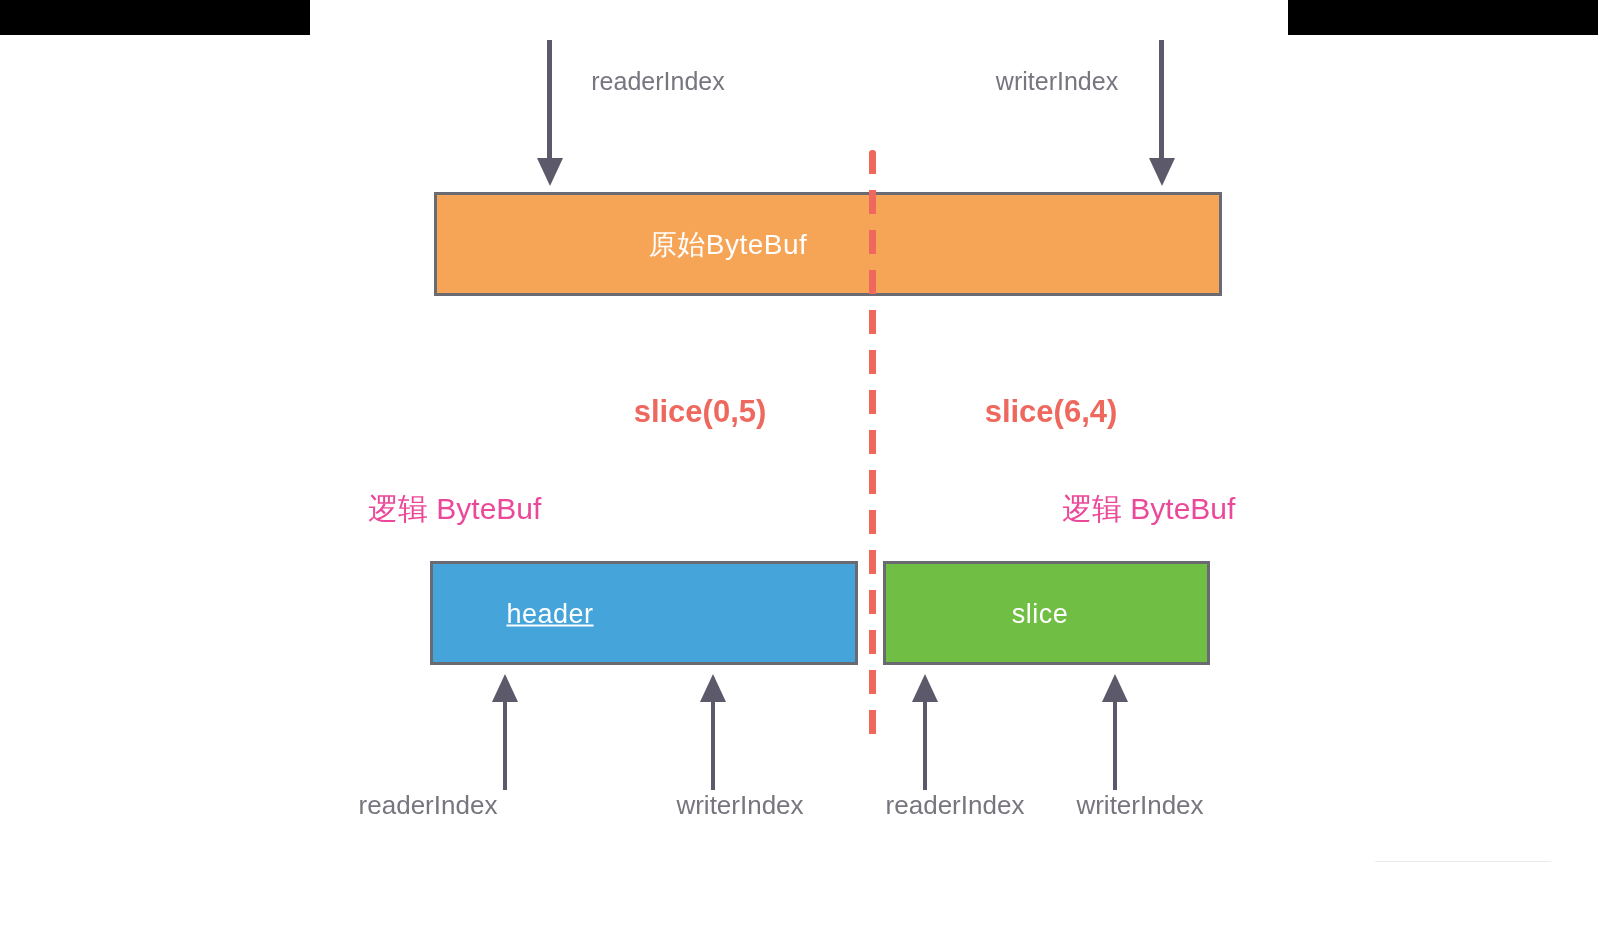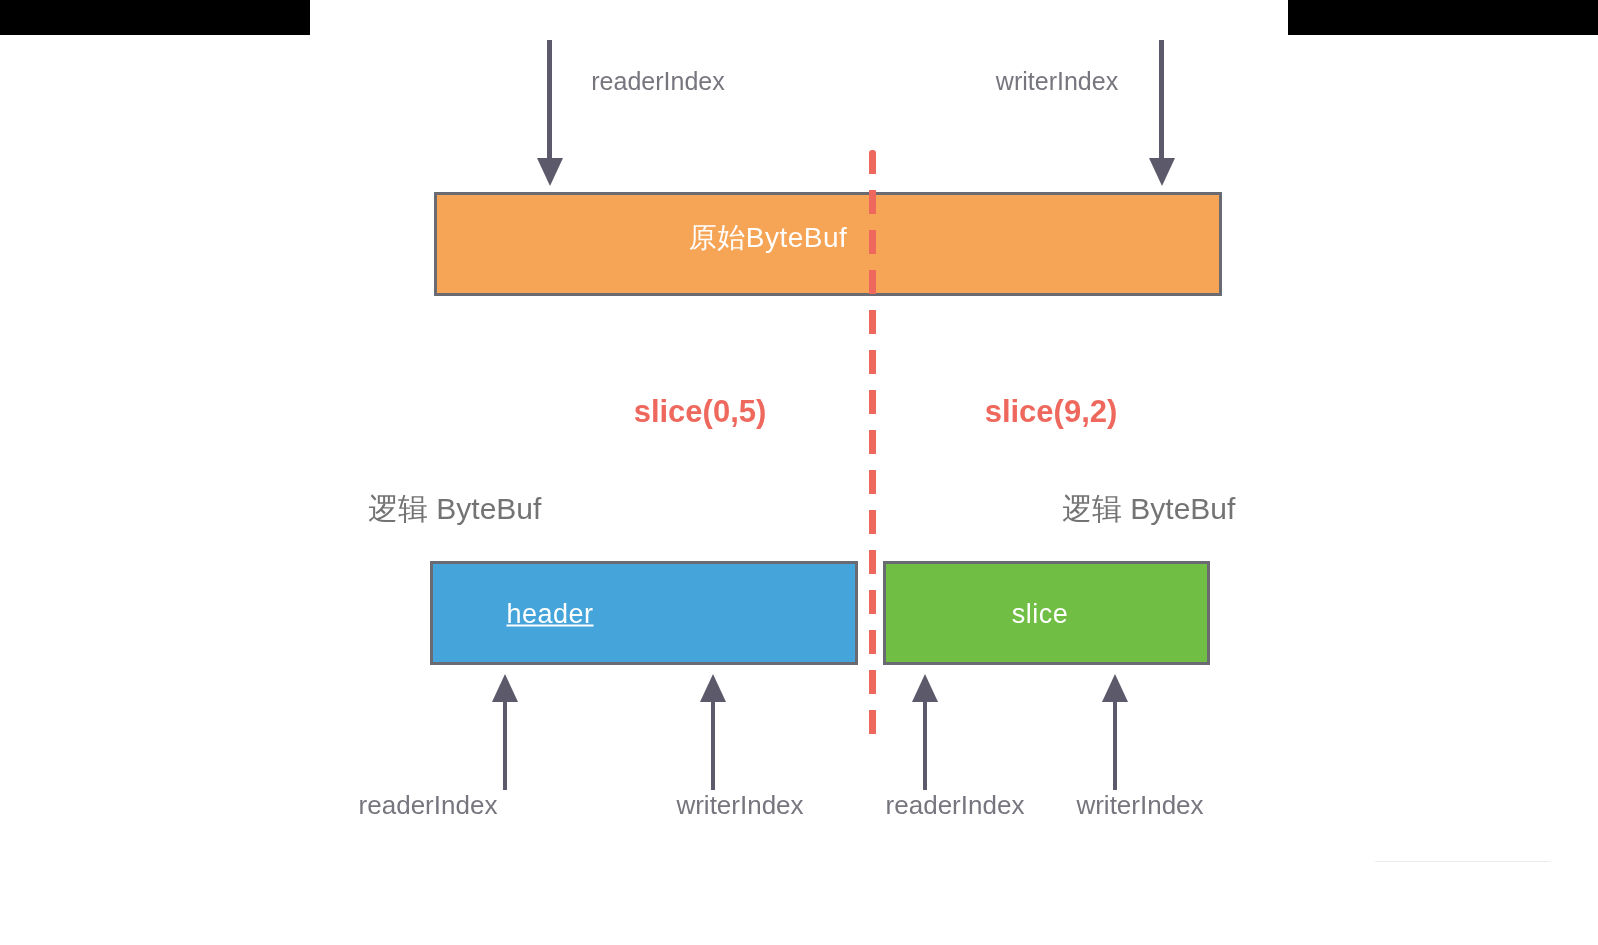--- a/index.html
+++ b/index.html
@@ -25,39 +25,39 @@
 
   .box-label {
     position: absolute;
     transform: translate(-50%, -50%);
     color: #ffffff;
     font-size: 28px;
     font-weight: 500;
     white-space: nowrap;
     letter-spacing: 0.5px;
   }
-  #original-box-label { left: 728px;  top: 238px; margin-left: 40px; }
+  #original-box-label { left: 728px;  top: 245px; }
   #header-box-label   { left: 550px;  top: 614px; font-size: 27px; text-decoration: underline; }
   #body-box-label     { left: 1040px; top: 614px; font-size: 27px; }
 
   
   .gray-label {
     position: absolute;
     transform: translateX(-50%);
     color: #77757E;
     font-size: 25px;
     font-weight: 500;
     white-space: nowrap;
   }
   #top-reader-label { left: 658px;  top: 67px; }
   #top-writer-label { left: 1057px; top: 67px; }
 
   .logical-label {
     position: absolute;
-    color: #737373;
+    color: #ec4899;
     font-size: 30px;
     font-weight: 500;
     white-space: nowrap;
   }
   #logical-left-label  { left: 368px;  top: 489px; }
   #logical-right-label { left: 1062px; top: 489px; }
 
   .slice-label {
     position: absolute;
     transform: translateX(-50%);
@@ -160,21 +160,21 @@
     <div class="arrow-shaft" id="arrow-top-writer-shaft"></div>
     <div class="head-down" id="arrow-top-writer-head"></div>
   </div>
 
   <div class="buf-box" id="original-box"></div>
   <div class="box-label" id="original-box-label">原始ByteBuf</div>
 
   <div id="slice-divider"></div>
 
   <div class="slice-label" id="slice-left-label">slice(0,5)</div>
-  <div class="slice-label" id="slice-right-label">slice(9,2)</div>
+  <div class="slice-label" id="slice-right-label">slice(6,4)</div>
 
   <div class="logical-label" id="logical-left-label">逻辑 ByteBuf</div>
   <div class="logical-label" id="logical-right-label">逻辑 ByteBuf</div>
 
   <div class="buf-box" id="header-box"></div>
   <div class="box-label" id="header-box-label">header</div>
 
   <div class="buf-box" id="body-box"></div>
   <div class="box-label" id="body-box-label">slice</div>
 

